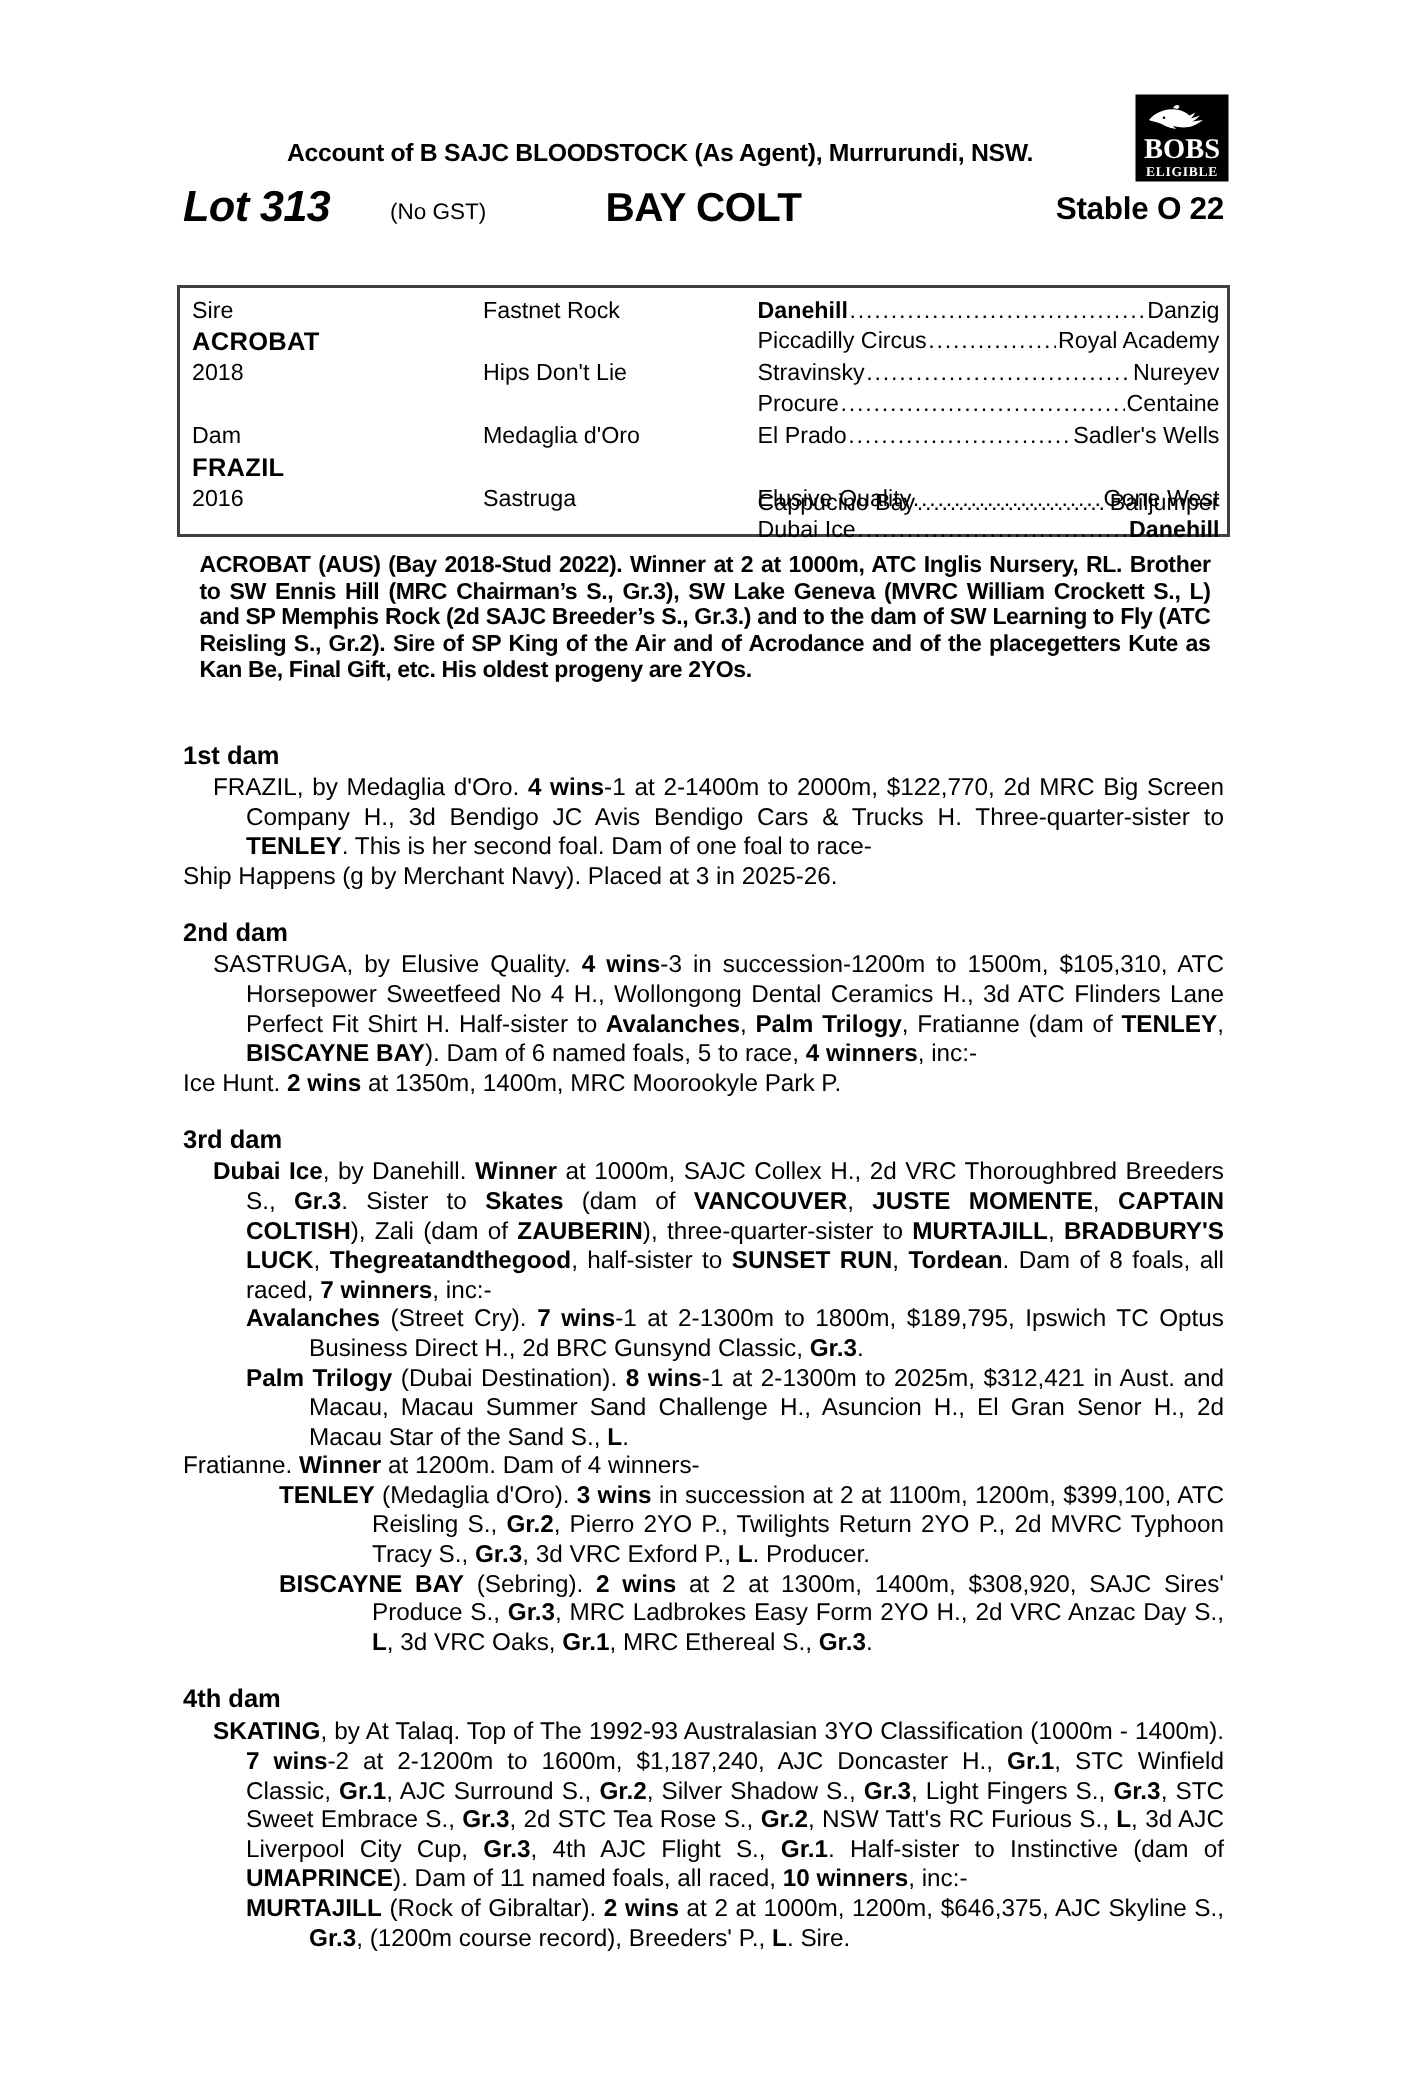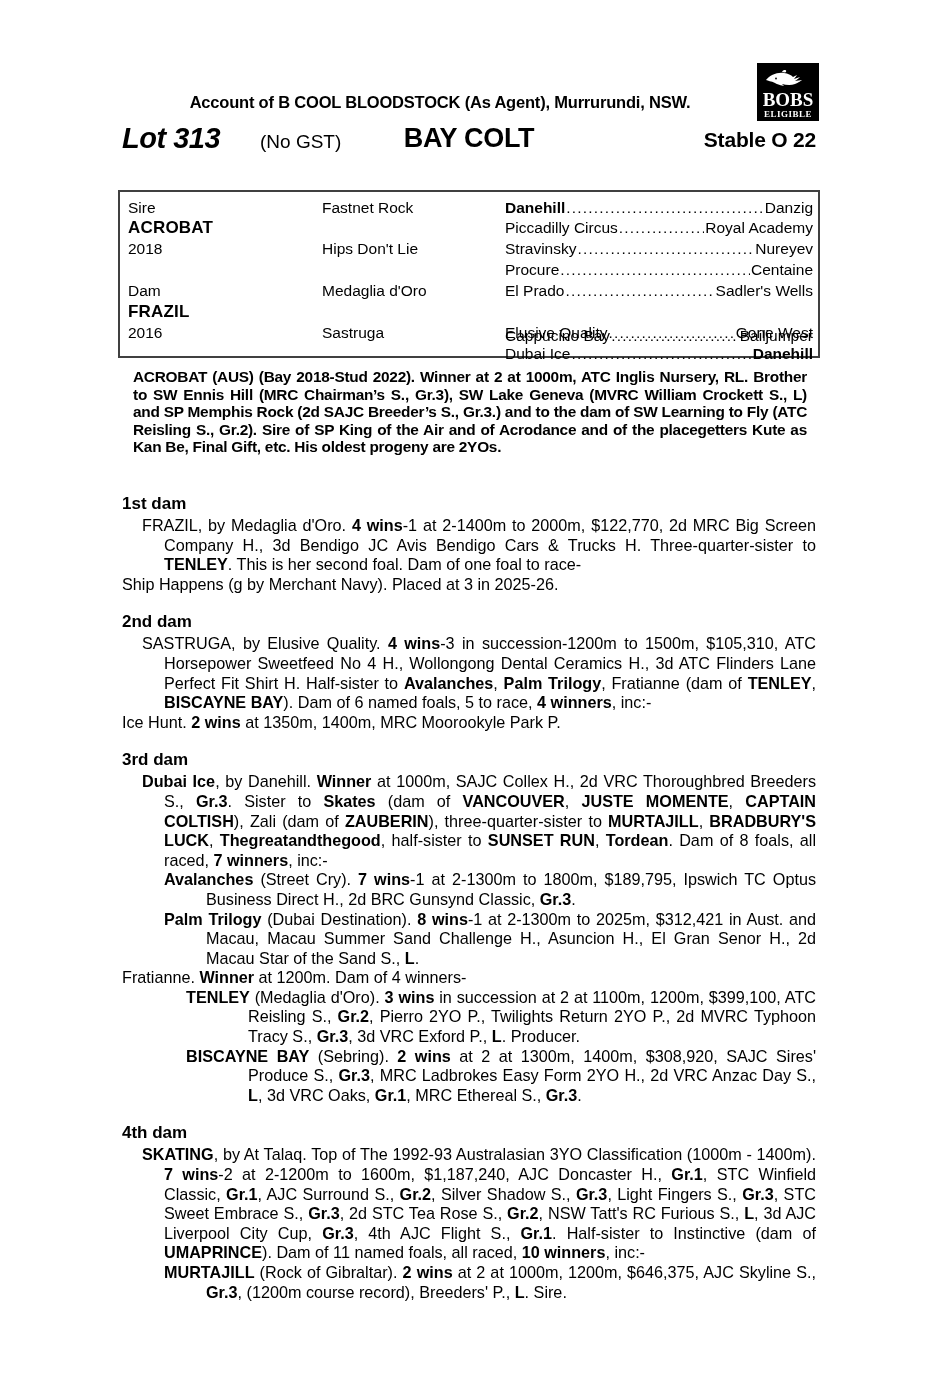--- a/index.html
+++ b/index.html
@@ -93,21 +93,21 @@
     font-size: 29px;
     font-weight: bold;
     letter-spacing: -0.5px;
     line-height: 33px;
     font-style: italic;
   }
   .no-gst {
     position: absolute;
     left: 138px;
     top: 9px;
-    font-size: 19px;
+    font-size: 15px;
     font-weight: normal;
     line-height: 22px;
   }
   .colour-sex {
     position: absolute;
     left: 0;
     top: 0;
     width: 694px;
     text-align: center;
     font-size: 27px;
@@ -281,21 +281,21 @@
   <div class="bobs-logo">
     <svg class="bobs-horse" viewBox="0 0 48 22" xmlns="http://www.w3.org/2000/svg">
       <path fill="#ffffff" d="M2 11 C6 6, 13 3, 20 4 C24 4.5, 27 6, 29 8 L33 6 C33 6, 31 9, 30 10 L36 8 C36 8, 33 11, 31 12 L38 11 C38 11, 34 14, 31 15 C27 16.5, 22 16, 18 15 L20 17 C20 17, 14 16, 11 14 C7 12, 4 12, 2 11 Z"></path>
       <path fill="#ffffff" d="M18 3 C19 1, 21 0.5, 22 1.5 C22.5 2.2, 22 3.2, 21 3.6 Z"></path>
       <circle cx="12" cy="9.5" r="0.9" fill="#000000"></circle>
     </svg>
     <div class="bobs-word">BOBS</div>
     <div class="bobs-sub">ELIGIBLE</div>
   </div>
 
-  <div class="account-line">Account of B COOL BLOODSTOCK (As Agent), Murrurundi, NSW.</div>
+  <div class="account-line">Account of B SAJC BLOODSTOCK (As Agent), Murrurundi, NSW.</div>
 
   <div class="title-row">
     <span class="lot-no">Lot 313</span>
     <span class="no-gst">(No GST)</span>
     <div class="colour-sex">BAY COLT</div>
     <span class="stable">Stable O 22</span>
   </div>
 
 
   <div class="ped-table">

